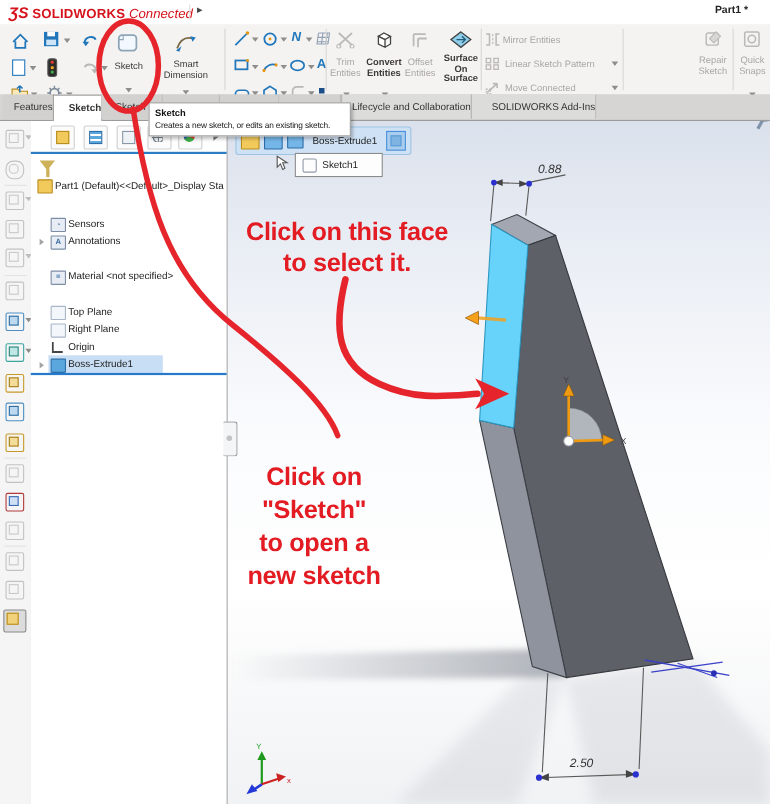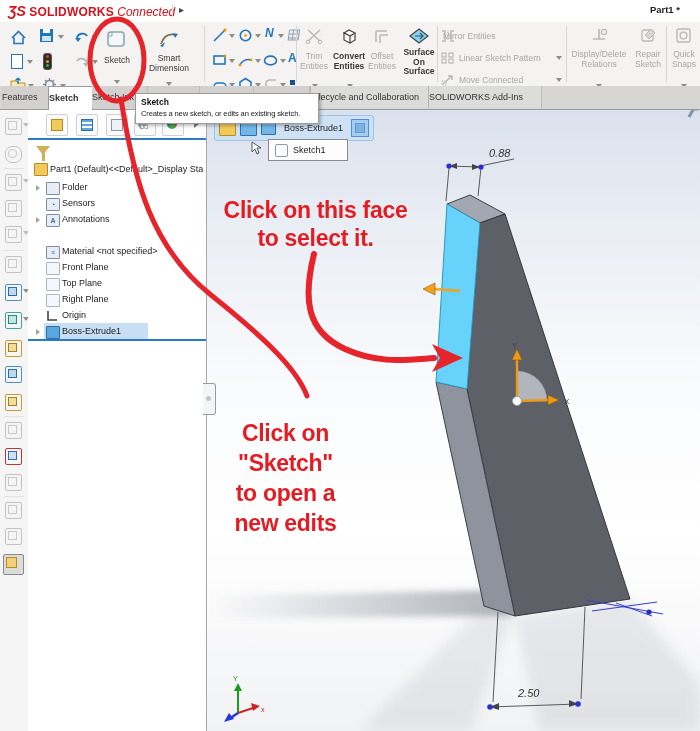--- a/index.html
+++ b/index.html
@@ -19,21 +19,21 @@
   .vd{width:1px;background:#d8d6d3;top:4px;height:56px;position:absolute}
   .car{width:0;height:0;border-left:3px solid transparent;border-right:3px solid transparent;border-top:4px solid #8f8d8a;position:absolute}
   .lbl{font-size:8.5px;color:#3c3a38;text-align:center;line-height:9.5px;position:absolute}
   .lbl.gray{color:#a9a7a4}
   .icon-cell{position:absolute}
   .nglyph{font-style:italic;font-weight:bold;color:#2277bb;font-size:12px}
   .aglyph{font-weight:bold;color:#2277bb;font-size:12px}
   .ptdot{width:5px;height:5px;background:#1b4f8a}
   
   .tabbar{left:0;top:86px;width:700px;height:23px;background:#d6d5d4;border-bottom:1px solid #9b9b9b;z-index:10}
-  .tab{position:absolute;top:0;height:22px;line-height:22px;font-size:9px;color:#333;text-align:left;
+  .tab{position:absolute;top:0;height:22px;line-height:22px;font-size:9px;color:#333;text-align:right;
        background:#d2d1d0;border-right:1px solid #bdbcbb;overflow:hidden;white-space:nowrap}
   .tab.active{background:#fff;border:1px solid #9b9b9b;border-bottom:none;font-weight:bold;height:23px}
   .tab.right{background:#dcdcdb;border-left:1px solid #b5b4b3}
   
   .lstrip{left:0;top:110px;width:28px;height:621px;background:#f5f5f5;border-right:1px solid #dcdcdc;z-index:10}
   .lt{position:absolute;left:5px;width:15px;height:15px;border:1.5px solid #c2c2c2;border-radius:2px}
   .lt i{position:absolute;left:2px;top:2px;width:7px;height:7px;border:1.5px solid #c9c9c9;display:block}
   .lt.c1{border-color:#4d8fc4}.lt.c1 i{border-color:#2e6da4;background:#bcd9ef}
   .lt.c2{border-color:#3aa7a0}.lt.c2 i{border-color:#2e867f;background:#bfe8e4}
   .lt.c3{border-color:#c89a2a}.lt.c3 i{border-color:#a87f1d;background:#f4dd9a}
@@ -275,21 +275,21 @@
     <div class="lbl" style="left:1px;top:22px;width:36px;font-weight:bold">Surface On Surface</div>
   </div>
 
   <div class="vd" style="left:437px"></div>
 
   <div class="a" style="left:441px;top:6px;width:125px;height:18px">
     <svg width="14" height="12" style="position:absolute;left:0;top:2px">
         <path d="M1,1 h3 v10 h-3 M13,1 h-3 v10 h3" fill="none" stroke="#bbb9b6" stroke-width="1.4"></path>
         <path d="M7,1 v10" stroke="#bbb9b6" stroke-width="1" stroke-dasharray="2,1.5"></path>
       </svg>
-    <div class="lbl gray" style="left:2px;top:4px;text-align:center">Mirror Entities</div>
+    <div class="lbl gray" style="left:16px;top:4px;text-align:center">Mirror Entities</div>
   </div>
   <div class="a" style="left:441px;top:28px;width:125px;height:18px">
     <svg width="14" height="12" style="position:absolute;left:0;top:2px">
         <rect x="1" y="1" width="4" height="4" fill="none" stroke="#bbb9b6" stroke-width="1.2"></rect>
         <rect x="8" y="1" width="4" height="4" fill="none" stroke="#bbb9b6" stroke-width="1.2"></rect>
         <rect x="1" y="7" width="4" height="4" fill="none" stroke="#bbb9b6" stroke-width="1.2"></rect>
         <rect x="8" y="7" width="4" height="4" fill="none" stroke="#bbb9b6" stroke-width="1.2"></rect>
       </svg>
     <div class="lbl gray" style="left:18px;top:4px;text-align:center">Linear Sketch Pattern</div>
   </div>
@@ -298,28 +298,20 @@
     <svg width="14" height="12" style="position:absolute;left:0;top:2px">
         <path d="M2,10 L11,2 M11,2 h-4 M11,2 v4" fill="none" stroke="#bbb9b6" stroke-width="1.5"></path>
         <rect x="1" y="7" width="4" height="4" fill="none" stroke="#bbb9b6" stroke-width="1" stroke-dasharray="1.5,1"></rect>
       </svg>
     <div class="lbl gray" style="left:18px;top:4px;text-align:left">Move Connected</div>
   </div>
   <div class="car" style="left:556px;top:56px"></div>
 
   <div class="vd" style="left:566px"></div>
 
-  <div class="a" style="left:570px;top:4px;width:58px;height:62px">
-    <svg width="18" height="18" style="position:absolute;left:20px;top:1px">
-        <path d="M9,2 v10 M3,12 h12" stroke="#bbb9b6" stroke-width="1.6" fill="none"></path>
-        <circle cx="14" cy="5" r="2.6" fill="none" stroke="#bbb9b6" stroke-width="1.2"></circle>
-      </svg>
-    <div class="lbl gray" style="left:0;top:24px;width:58px">Display/Delete Relations</div>
-    <div class="car" style="left:26px;top:58px"></div>
-  </div>
   <div class="a" style="left:632px;top:4px;width:32px;height:60px">
     <svg width="18" height="18" style="position:absolute;left:7px;top:1px">
         <rect x="3" y="3" width="11" height="11" rx="2" fill="none" stroke="#bbb9b6" stroke-width="1.3"></rect>
         <path d="M12,2 l4,4 -6,6 -4,-4 z" fill="#d9d7d4" stroke="#bbb9b6" stroke-width="1"></path>
       </svg>
     <div class="lbl gray" style="left:-4px;top:24px;width:40px">Repair Sketch</div>
   </div>
   <div class="vd" style="left:666px"></div>
   <div class="a" style="left:670px;top:4px;width:28px;height:62px">
     <svg width="17" height="17" style="position:absolute;left:5px;top:1px">
@@ -434,41 +426,32 @@
     </div>
   <div class="chev" style="left:166px;top:10px"></div>
   <div class="prule"></div>
 
   <div class="funnel"></div>
 
   <div class="trow" style="top:52px">
     <span class="ticon gold" style="left:6px;top:1px"></span>
     <span class="tlabel" style="left:22px">Part1 (Default)&lt;&lt;Default&gt;_Display Sta</span>
   </div>
-  <div class="trow" style="top:70px">
-    <span class="exp"></span>
-      <span class="ticon" style="left:18px;top:2px"></span>
-    <span class="tlabel" style="left:34px">Folder</span>
-  </div>
   <div class="trow" style="top:86px">
     <span class="ticon" style="left:18px;top:2px">◔</span>
     <span class="tlabel" style="left:34px">Sensors</span>
   </div>
   <div class="trow" style="top:102px">
     <span class="exp"></span>
       <span class="ticon" style="left:18px;top:2px">A</span>
     <span class="tlabel" style="left:34px">Annotations</span>
   </div>
   <div class="trow" style="top:134px">
     <span class="ticon" style="left:18px;top:2px">≡</span>
     <span class="tlabel" style="left:34px">Material &lt;not specified&gt;</span>
-  </div>
-  <div class="trow" style="top:150px">
-    <span class="ticon plane" style="left:18px;top:2px"></span>
-    <span class="tlabel" style="left:34px">Front Plane</span>
   </div>
   <div class="trow" style="top:182px">
     <span class="ticon plane" style="left:18px;top:2px"></span>
     <span class="tlabel" style="left:34px">Right Plane</span>
   </div>
   <div class="trow" style="top:166px">
     <span class="ticon plane" style="left:18px;top:2px"></span>
     <span class="tlabel" style="left:34px">Top Plane</span>
   </div>
   <div class="trow" style="top:198px">
@@ -598,21 +581,21 @@
 </div>
 
 <div class="a note" style="left:213px;top:196px;width:205px">
   <div>Click on this face</div>
   <div>to select it.</div>
 </div>
 <div class="a note" style="left:218px;top:418px;width:135px;line-height:30px">
   <div>Click on</div>
   <div>"Sketch"</div>
   <div>to open a</div>
-  <div>new edits</div>
+  <div>new sketch</div>
 </div>
 
 <svg class="a redlayer" width="700" height="731" viewBox="0 0 700 731">
   <ellipse cx="117" cy="60" rx="27" ry="41" fill="none" stroke="#e6242b" stroke-width="5"></ellipse>
   <path d="M121,99 C134,182 152,248 211,295 C256,331 296,366 307,396" fill="none" stroke="#e6242b" stroke-width="5" stroke-linecap="round"></path>
   <path d="M314,254 C303,299 306,331 345,349 C378,364 405,360 434,358" fill="none" stroke="#e6242b" stroke-width="6" stroke-linecap="round"></path>
   <polygon points="432,344 463,358 432,372 440,358" fill="#e6242b"></polygon>
 </svg>
 
 </body></html>

